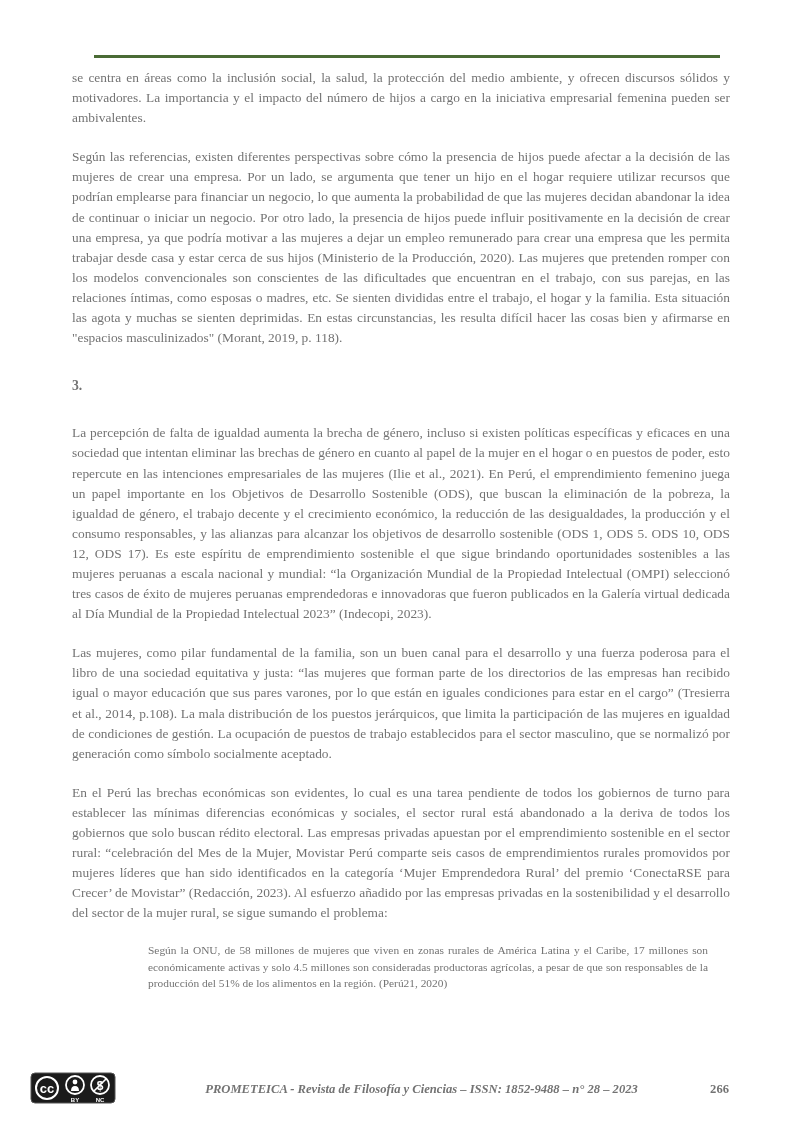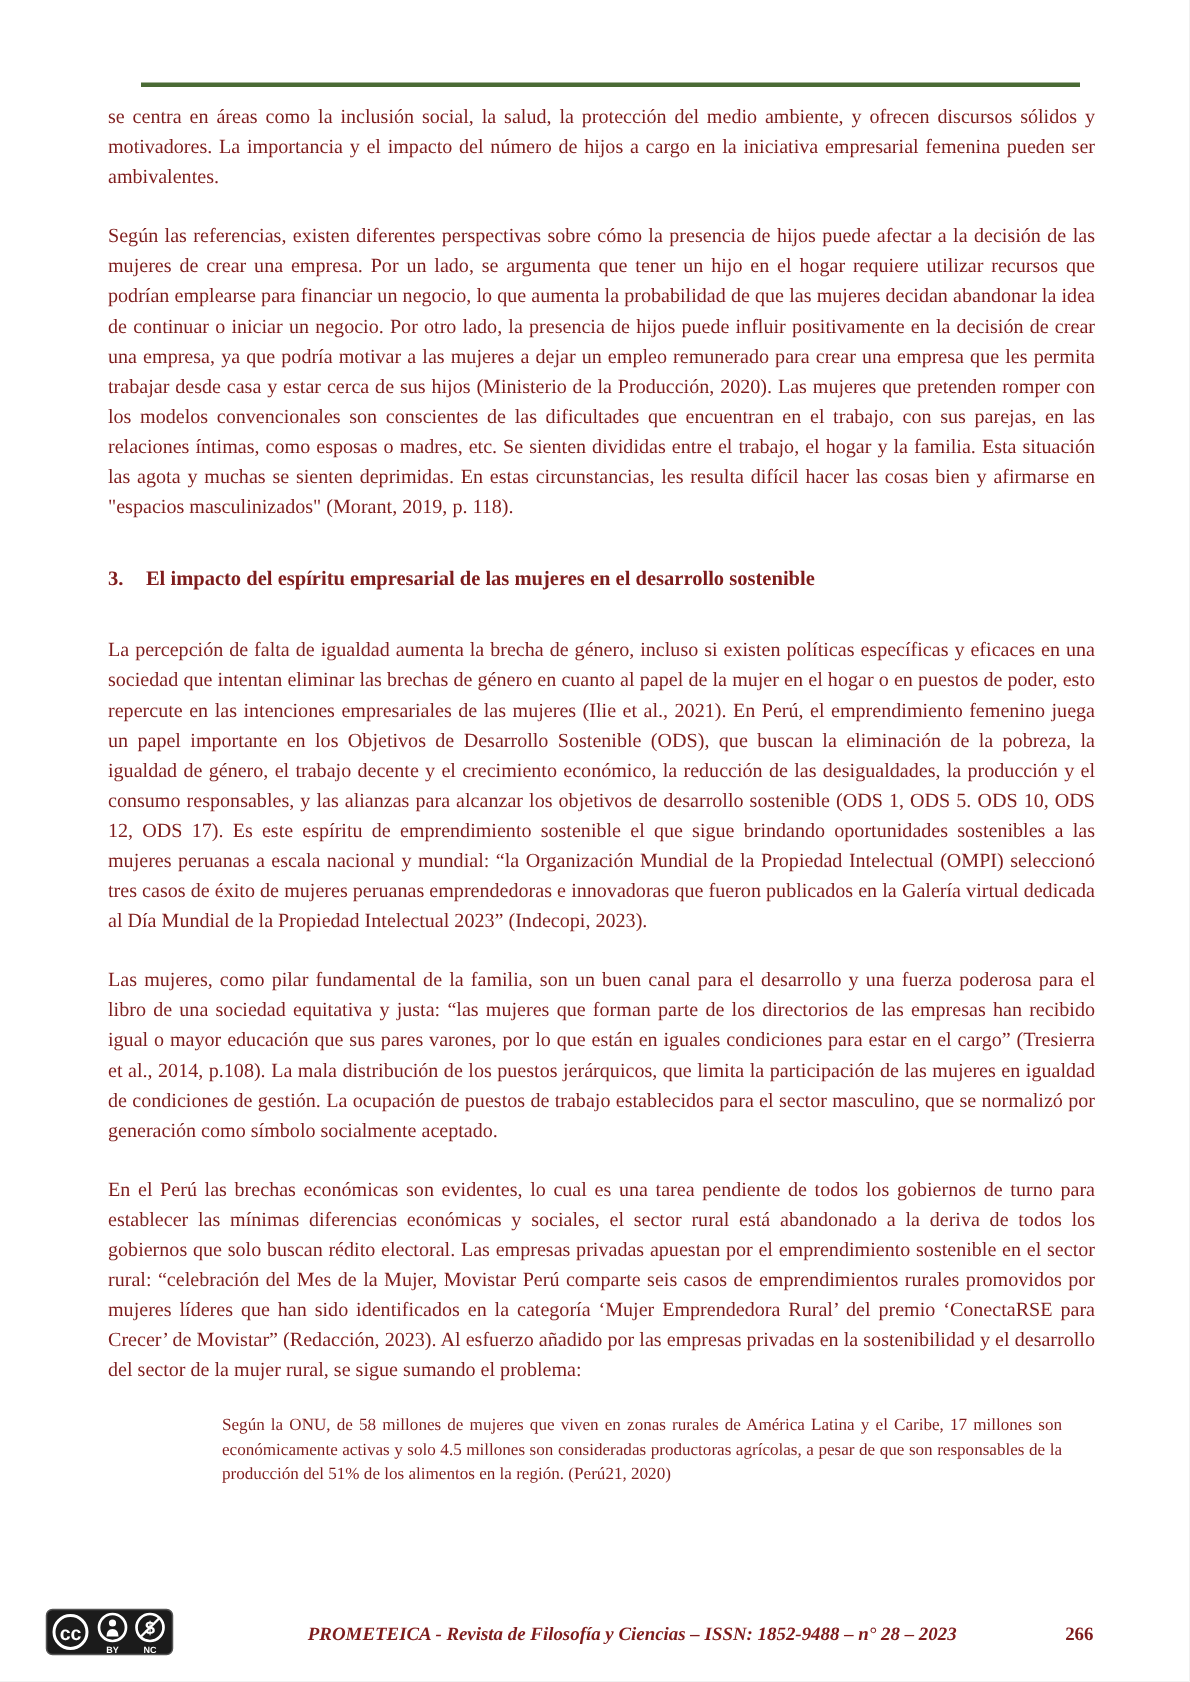--- a/index.html
+++ b/index.html
@@ -3,21 +3,21 @@
 <meta charset="utf-8">
 <style>
   html, body { margin: 0; padding: 0; background: #e8e8e8; }
   .page {
     position: relative;
     width: 793px;
     height: 1121px;
     margin: 0 auto;
     background: #ffffff;
     font-family: "Liberation Serif", serif;
-    color: #7f1d1d;
+    color: #737373;
     overflow: hidden;
   }
   .top-rule {
     position: absolute;
     top: 55px;
     left: 94px;
     width: 626px;
     height: 3px;
     background: #4a6b35;
   }
@@ -77,21 +77,20 @@
 <div class="page">
 
   <div class="top-rule"></div>
 
   <div class="content">
     <p>se centra en áreas como la inclusión social, la salud, la protección del medio ambiente, y ofrecen discursos sólidos y motivadores. La importancia y el impacto del número de hijos a cargo en la iniciativa empresarial femenina pueden ser ambivalentes.</p>
     <p>Según las referencias, existen diferentes perspectivas sobre cómo la presencia de hijos puede afectar a la decisión de las mujeres de crear una empresa. Por un lado, se argumenta que tener un hijo en el hogar requiere utilizar recursos que podrían emplearse para financiar un negocio, lo que aumenta la probabilidad de que las mujeres decidan abandonar la idea de continuar o iniciar un negocio. Por otro lado, la presencia de hijos puede influir positivamente en la decisión de crear una empresa, ya que podría motivar a las mujeres a dejar un empleo remunerado para crear una empresa que les permita trabajar desde casa y estar cerca de sus hijos (Ministerio de la Producción, 2020). Las mujeres que pretenden romper con los modelos convencionales son conscientes de las dificultades que encuentran en el trabajo, con sus parejas, en las relaciones íntimas, como esposas o madres, etc. Se sienten divididas entre el trabajo, el hogar y la familia. Esta situación las agota y muchas se sienten deprimidas. En estas circunstancias, les resulta difícil hacer las cosas bien y afirmarse en "espacios masculinizados" (Morant, 2019, p. 118).</p>
 
     <div class="section-heading">
       <span>3.</span>
-      <span>El impacto del espíritu empresarial de las mujeres en el desarrollo sostenible</span>
     </div>
 
     <p>La percepción de falta de igualdad aumenta la brecha de género, incluso si existen políticas específicas y eficaces en una sociedad que intentan eliminar las brechas de género en cuanto al papel de la mujer en el hogar o en puestos de poder, esto repercute en las intenciones empresariales de las mujeres (Ilie et al., 2021). En Perú, el emprendimiento femenino juega un papel importante en los Objetivos de Desarrollo Sostenible (ODS), que buscan la eliminación de la pobreza, la igualdad de género, el trabajo decente y el crecimiento económico, la reducción de las desigualdades, la producción y el consumo responsables, y las alianzas para alcanzar los objetivos de desarrollo sostenible (ODS 1, ODS 5. ODS 10, ODS 12, ODS 17). Es este espíritu de emprendimiento sostenible el que sigue brindando oportunidades sostenibles a las mujeres peruanas a escala nacional y mundial: “la Organización Mundial de la Propiedad Intelectual (OMPI) seleccionó tres casos de éxito de mujeres peruanas emprendedoras e innovadoras que fueron publicados en la Galería virtual dedicada al Día Mundial de la Propiedad Intelectual 2023” (Indecopi, 2023).</p>
     <p>Las mujeres, como pilar fundamental de la familia, son un buen canal para el desarrollo y una fuerza poderosa para el libro de una sociedad equitativa y justa: “las mujeres que forman parte de los directorios de las empresas han recibido igual o mayor educación que sus pares varones, por lo que están en iguales condiciones para estar en el cargo” (Tresierra et al., 2014, p.108). La mala distribución de los puestos jerárquicos, que limita la participación de las mujeres en igualdad de condiciones de gestión. La ocupación de puestos de trabajo establecidos para el sector masculino, que se normalizó por generación como símbolo socialmente aceptado.</p>
     <p>En el Perú las brechas económicas son evidentes, lo cual es una tarea pendiente de todos los gobiernos de turno para establecer las mínimas diferencias económicas y sociales, el sector rural está abandonado a la deriva de todos los gobiernos que solo buscan rédito electoral. Las empresas privadas apuestan por el emprendimiento sostenible en el sector rural: “celebración del Mes de la Mujer, Movistar Perú comparte seis casos de emprendimientos rurales promovidos por mujeres líderes que han sido identificados en la categoría ‘Mujer Emprendedora Rural’ del premio ‘ConectaRSE para Crecer’ de Movistar” (Redacción, 2023). Al esfuerzo añadido por las empresas privadas en la sostenibilidad y el desarrollo del sector de la mujer rural, se sigue sumando el problema:</p>
 
     <div class="block-quote">Según la ONU, de 58 millones de mujeres que viven en zonas rurales de América Latina y el Caribe, 17 millones son económicamente activas y solo 4.5 millones son consideradas productoras agrícolas, a pesar de que son responsables de la producción del 51% de los alimentos en la región. (Perú21, 2020)</div>
   </div>
 
   <div class="cc-badge">

